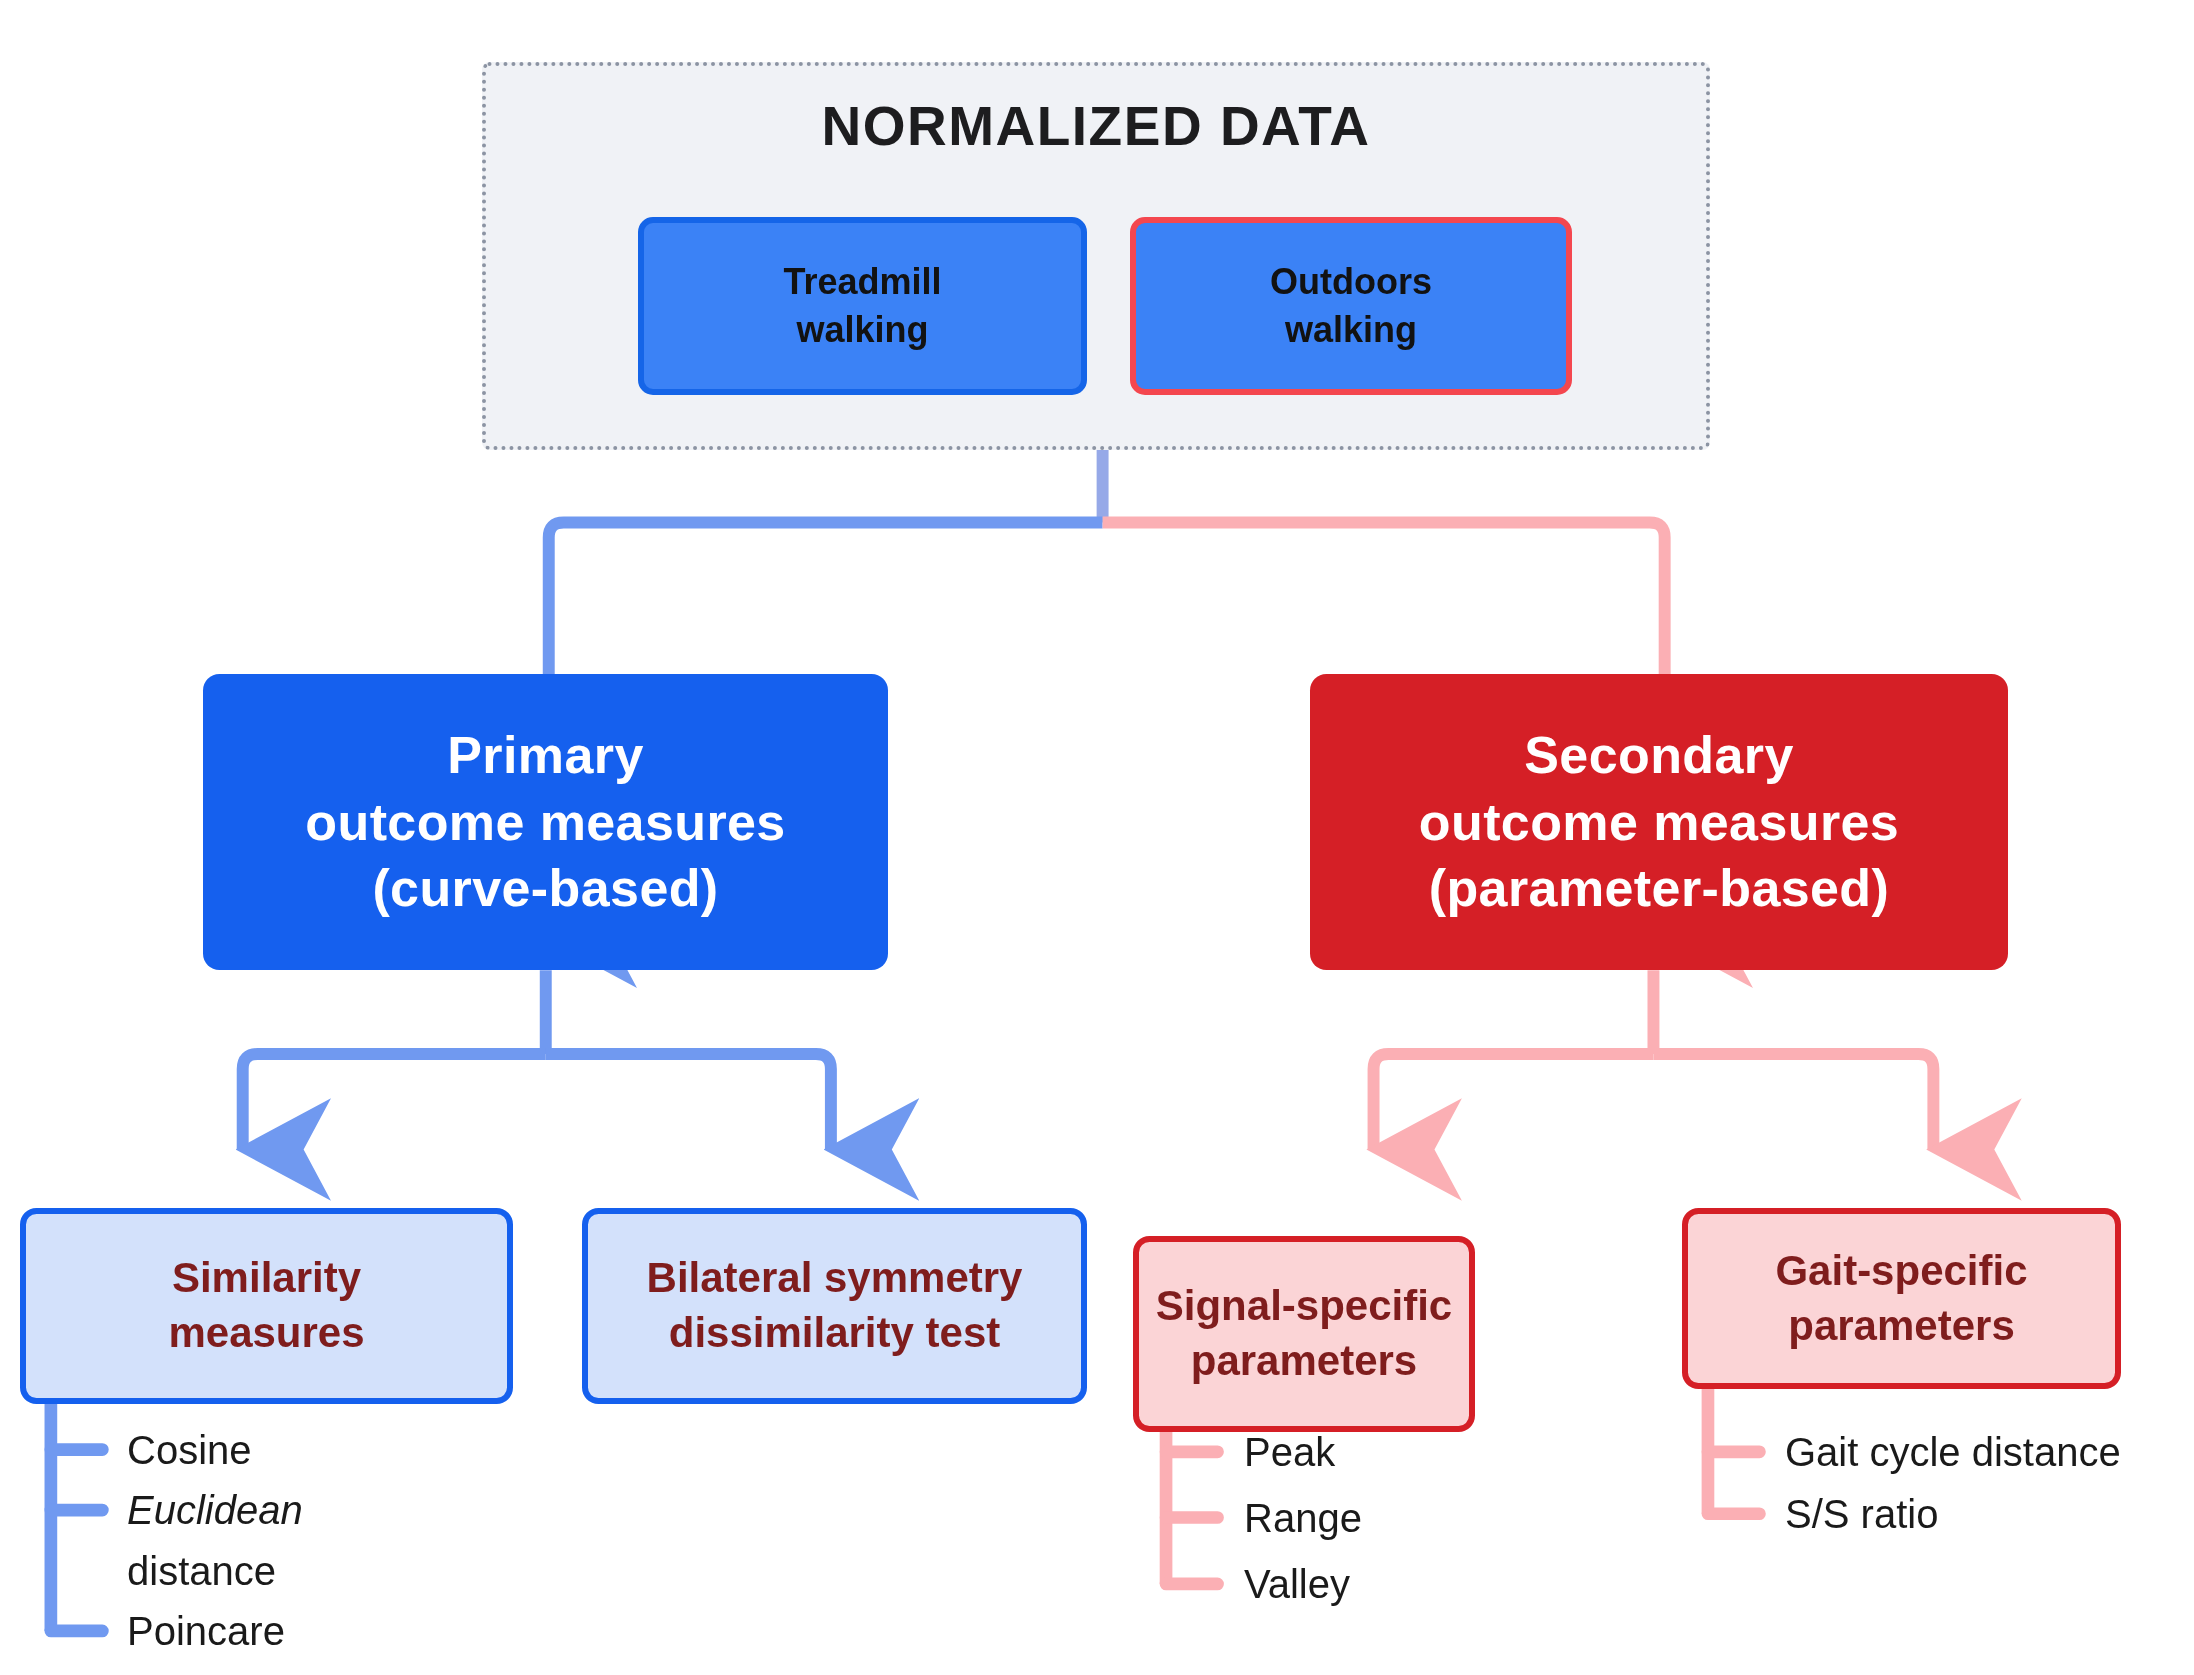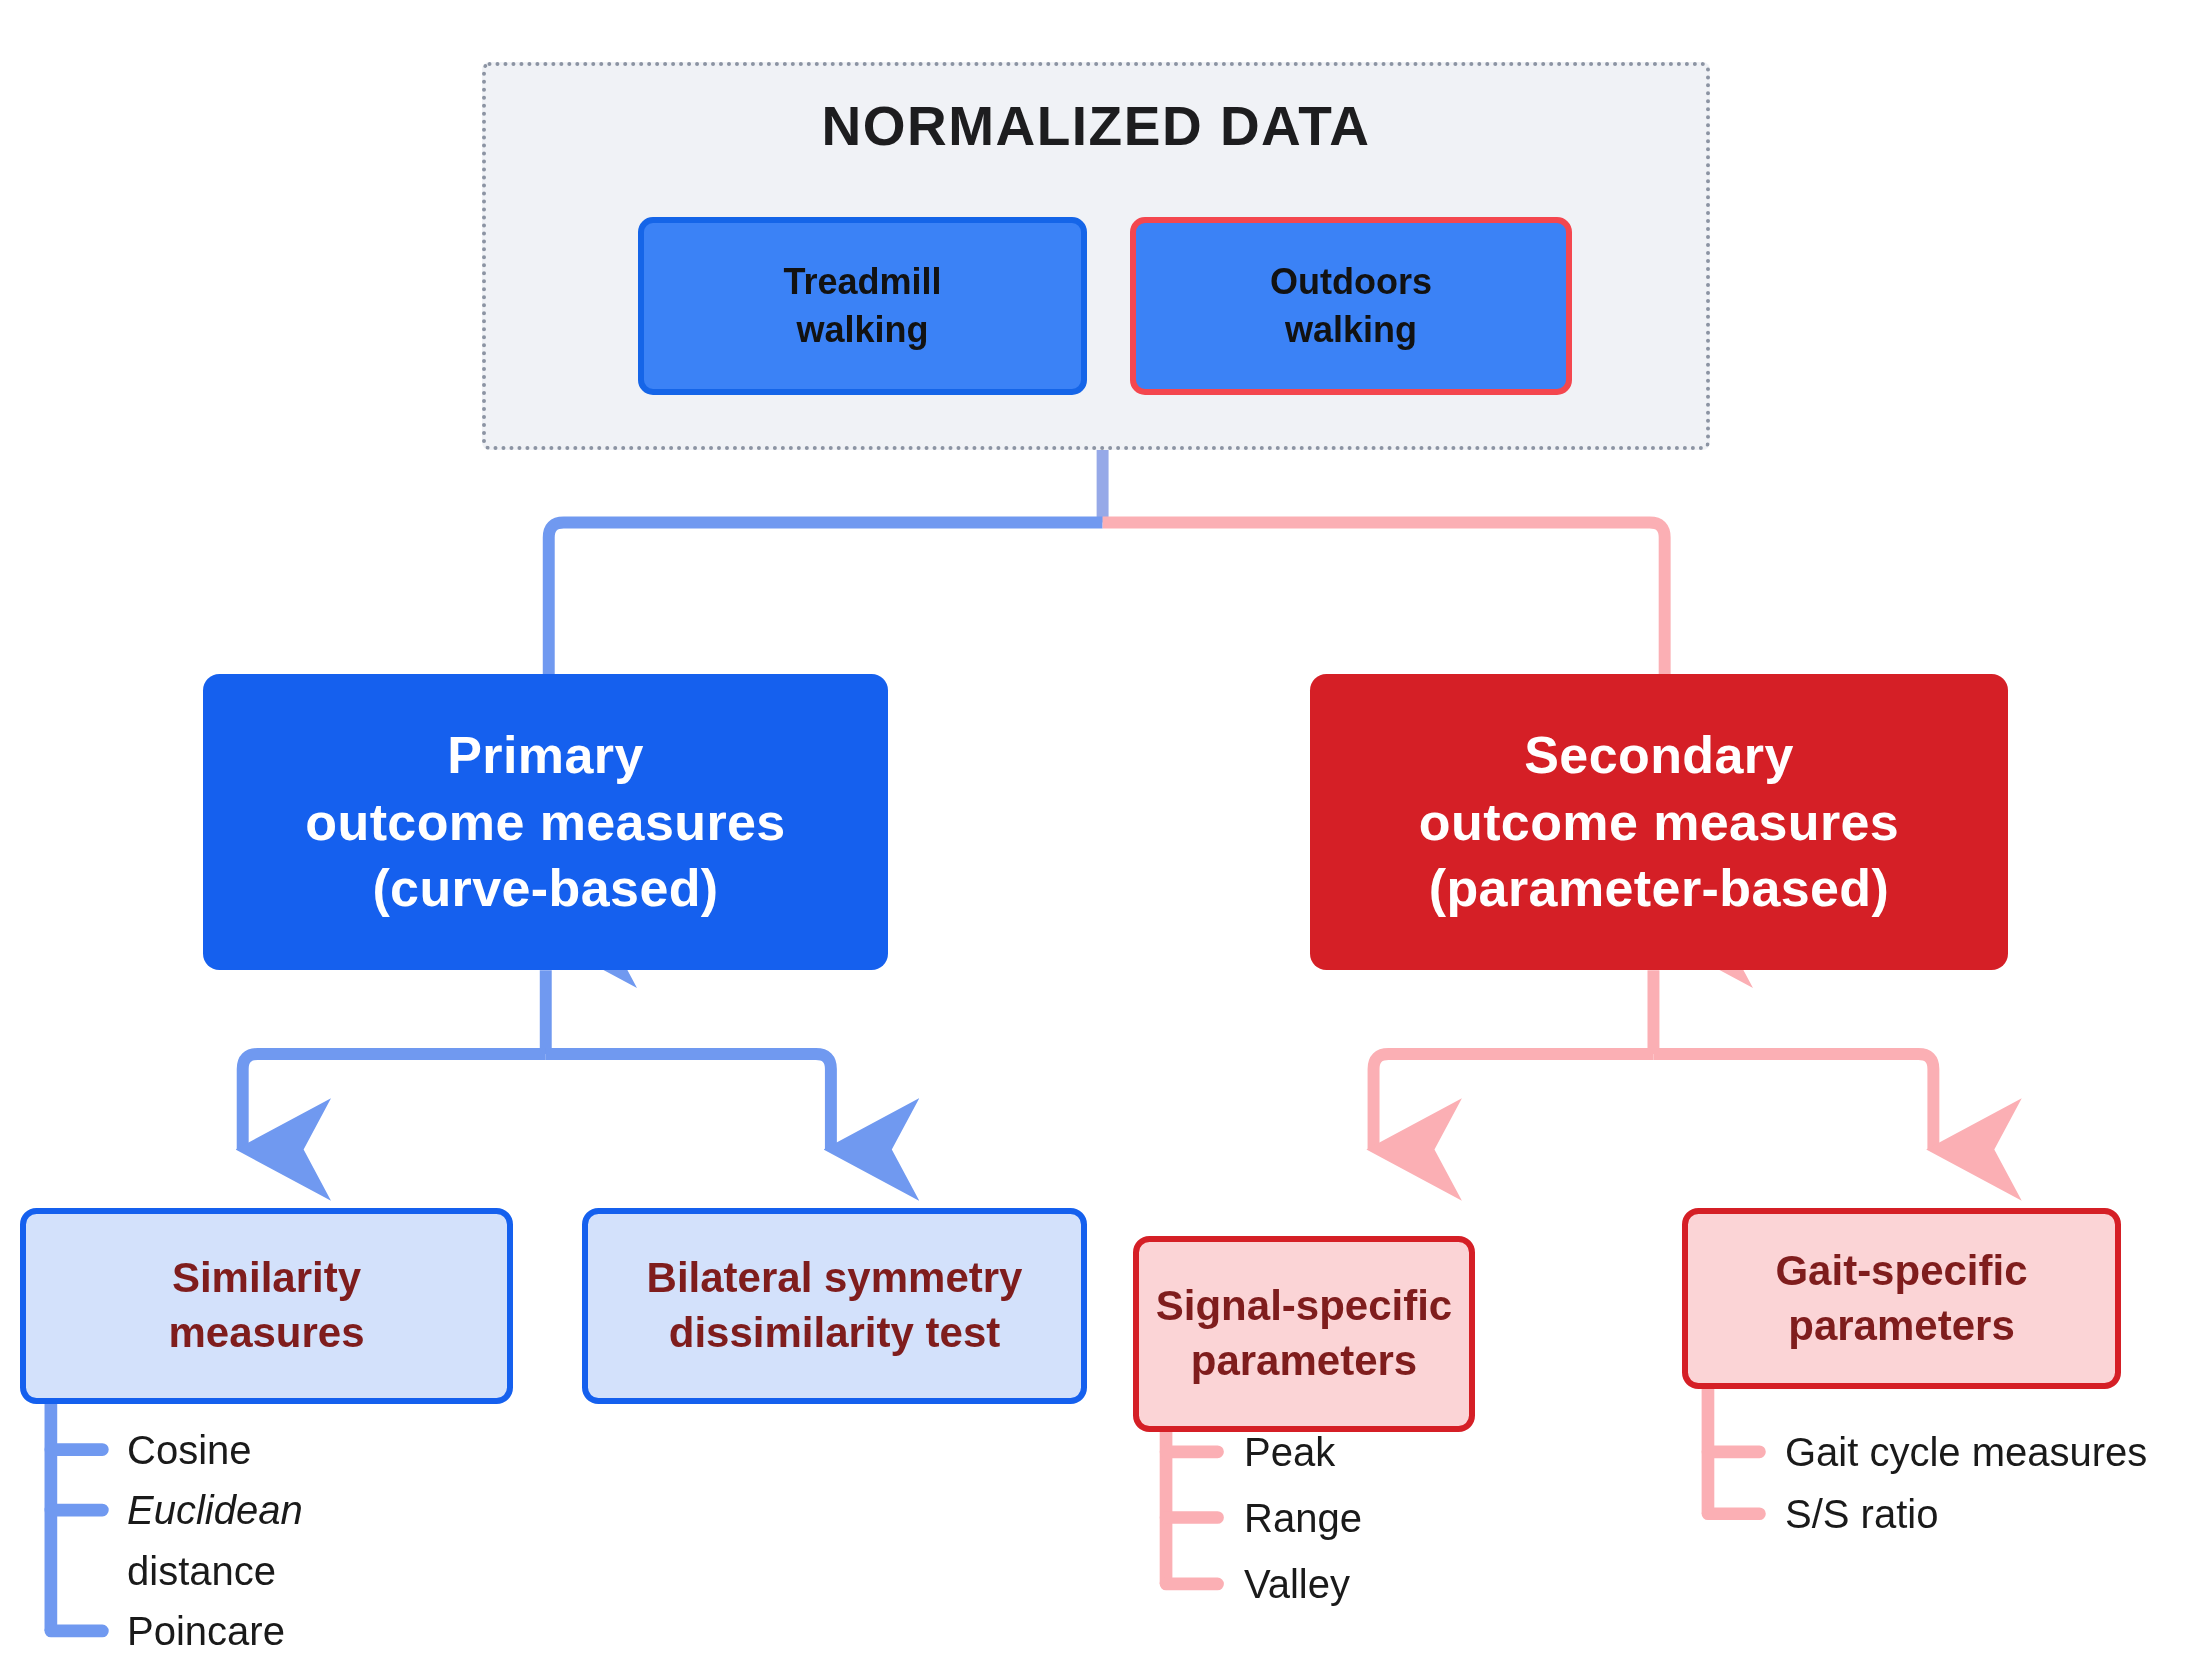--- a/index.html
+++ b/index.html
@@ -159,18 +159,18 @@
       <div class="sub-item" style="left: 119px; top: 1490px; font-style: italic;">Euclidean</div>
       <div class="sub-item" style="left: 119px; top: 1551px;">distance</div>
       <div class="sub-item" style="left: 119px; top: 1611px;">Poincare</div>
     </div>
   <div class="sublist" id="signal-items">
       <div class="sub-item" style="left: 1236px; top: 1432px;">Peak</div>
       <div class="sub-item" style="left: 1236px; top: 1498px;">Range</div>
       <div class="sub-item" style="left: 1236px; top: 1564px;">Valley</div>
     </div>
   <div class="sublist" id="gait-items">
-      <div class="sub-item" style="left: 1777px; top: 1432px;">Gait cycle measures</div>
+      <div class="sub-item" style="left: 1777px; top: 1432px;">Gait cycle distance</div>
       <div class="sub-item" style="left: 1777px; top: 1494px;">S/S ratio</div>
     </div>
 
 </div>
 
 
 </body></html>

